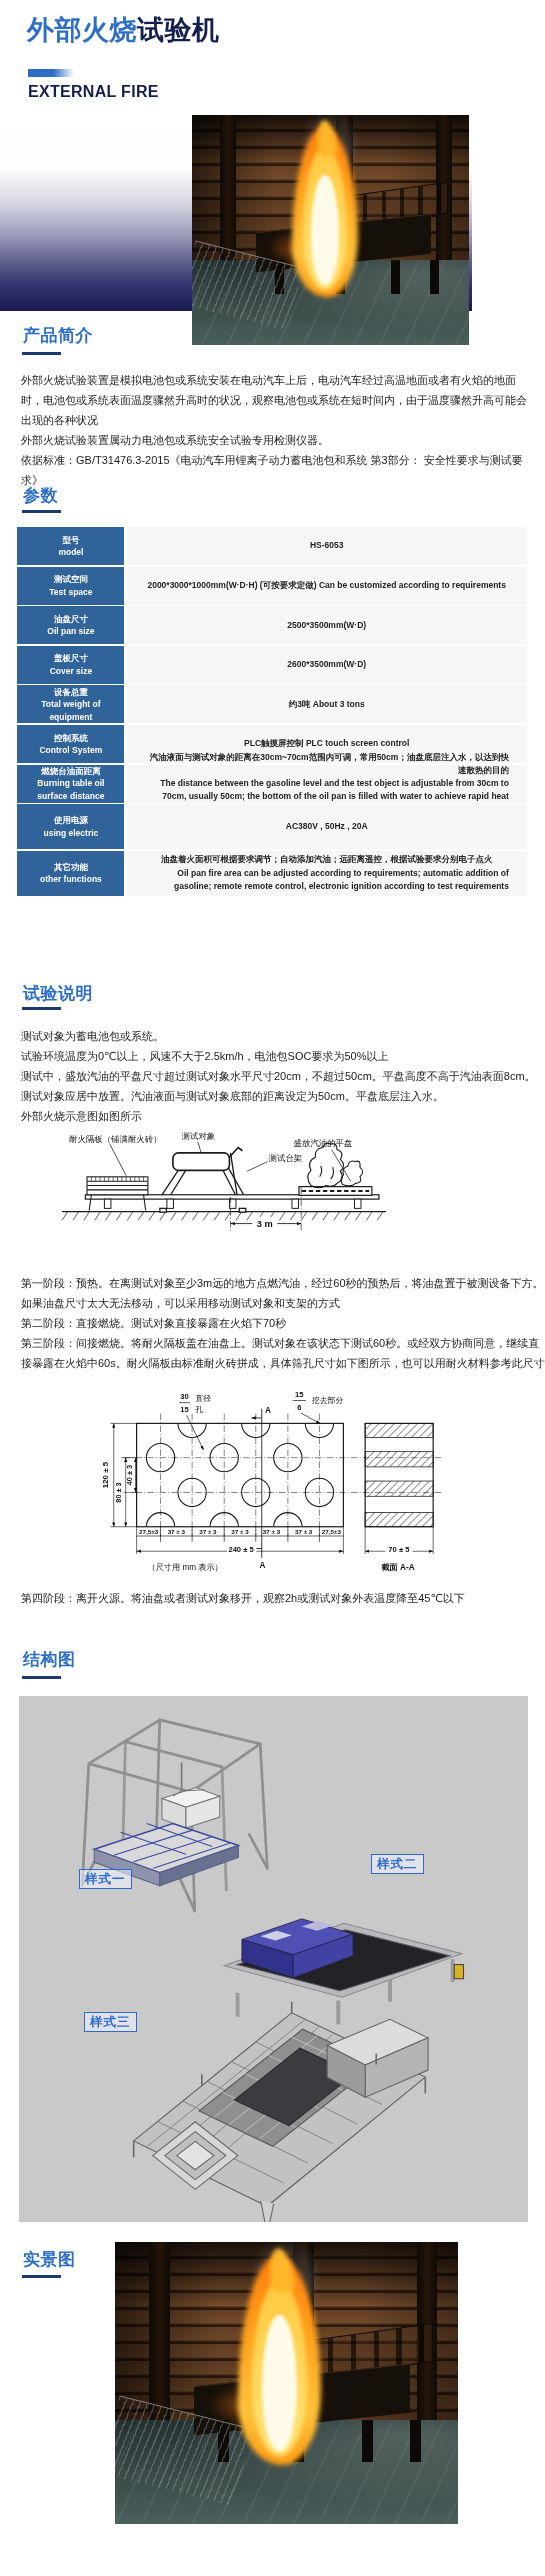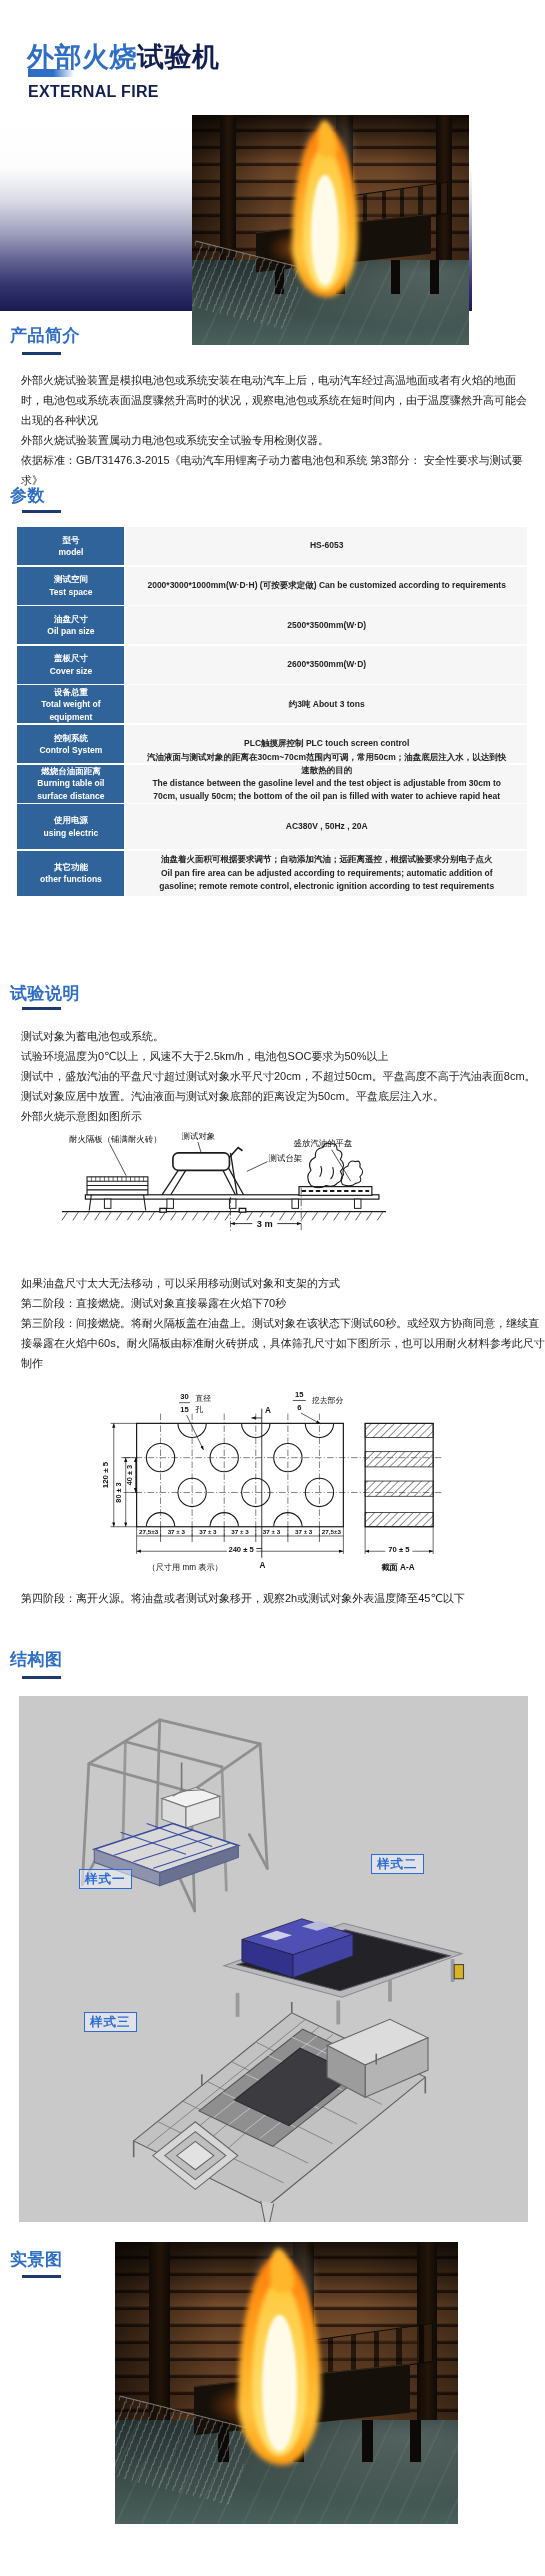--- a/index.html
+++ b/index.html
@@ -1,21 +1,21 @@
 <!DOCTYPE html>
 <html style="font-size:8.7px"><head>
 <meta charset="utf-8">
 <style>
   html,body{margin:0;padding:0;background:#ffffff;}
   #page{position:relative;width:545px;height:2576px;background:#fff;overflow:hidden;
         font-family:"Liberation Sans","DejaVu Sans",sans-serif;color:#1c1c1c;}
   .abs{position:absolute;}
 
   
-  .main-title{position:absolute;left:27px;top:39px;font-size:27px;font-weight:900;letter-spacing:0.5px;white-space:nowrap;}
+  .main-title{position:absolute;left:27px;top:12px;font-size:27px;font-weight:900;letter-spacing:0.5px;white-space:nowrap;}
   .main-title .blue{color:#2e6ec5;}
   .main-title .dark{color:#131f4e;}
   .accent-bar{position:absolute;left:28px;top:69px;width:46px;height:8.2px;
               background:linear-gradient(90deg,#2e6ec5 0%,#2e6ec5 55%,rgba(46,110,197,0) 100%);}
   .subtitle{position:absolute;left:28px;top:83px;font-size:16px;font-weight:900;color:#131f4e;letter-spacing:0.3px;}
 
   
   .banner{position:absolute;left:0;top:113px;width:472px;height:198px;
           background:linear-gradient(180deg,#ffffff 0%,#fdfdfd 28%,#d8d8e4 45%,#a2a2c0 60%,#60608f 75%,#31316c 88%,#1b1b52 100%);}
 
@@ -47,36 +47,36 @@
            background:linear-gradient(180deg,#ff7d0a 0%,#ffa41e 40%,#ffc23a 75%,#ff9d14 100%);
            border-radius:48% 52% 46% 54%/70% 65% 35% 30%;filter:blur(2.7px);}
   .fp-flame-mid{position:absolute;left:40%;top:14%;width:16%;height:62%;
            background:linear-gradient(180deg,#ffc93e,#ffe57a);border-radius:50%/60% 60% 40% 40%;filter:blur(2.2px);}
   .fp-flame-core{position:absolute;left:43%;top:26%;width:10%;height:48%;background:#fffbe8;
            border-radius:50%/55% 55% 45% 45%;filter:blur(1.6px);}
   .fp-flame-tip{position:absolute;left:45%;top:2%;width:7%;height:16%;background:#ffb62a;
            border-radius:50% 50% 50% 50%/80% 80% 20% 20%;filter:blur(2.2px);transform:rotate(-8deg);}
 
   
-  .section-title{position:absolute;left:10px;font-size:17px;font-weight:900;color:#2e6ec5;letter-spacing:0.5px;white-space:nowrap;}
+  .section-title{position:absolute;left:23px;font-size:17px;font-weight:900;color:#2e6ec5;letter-spacing:0.5px;white-space:nowrap;}
   .title-bar{position:absolute;left:22px;width:39px;height:3.3px;background:#1c3a70;}
   .body-text{position:absolute;left:21px;width:507px;font-size:11px;color:#1c1c1c;line-height:20px;}
   .body-text p{margin:0;}
   .body-line{height:20px;white-space:nowrap;}
 
   
   .params-table{position:absolute;left:17.4px;top:527px;width:510px;}
   .param-row{display:flex;height:38px;margin-bottom:1.6px;}
   .param-row:nth-of-type(8),.param-row:nth-of-type(9){height:45px;}
   .param-row:nth-of-type(10){height:51px;}
   .param-label{width:107px;min-width:107px;background:#31639b;color:#fff;margin-right:1.6px;
                display:flex;flex-direction:column;justify-content:center;align-items:center;text-align:center;
                font-weight:bold;font-size:8.5px;line-height:1.45;padding:0 5.5px;box-sizing:border-box;}
   .param-value{flex:1;background:#f6f6f6;display:flex;flex-direction:column;justify-content:center;align-items:center;
-               text-align:center;font-weight:bold;font-size:8.5px;color:#242424;line-height:1.55;padding:0 18.5px;}
+               text-align:right;font-weight:bold;font-size:8.5px;color:#242424;line-height:1.55;padding:0 18.5px;}
 
   
   svg text{font-family:"Liberation Sans","DejaVu Sans",sans-serif;fill:#111;}
 
   
   .cad-box{position:absolute;left:19px;top:1696px;width:509px;height:526px;background:#c9c9c9;overflow:hidden;}
   .style-label{position:absolute;border:1.1px solid #2b6bd3;color:#2b6bd3;font-size:12.5px;font-weight:900;
                padding:0.5px 4.9px;background:rgba(242,246,255,.55);letter-spacing:1.1px;white-space:nowrap;margin-left:12px;}
 </style>
 </head>
@@ -293,25 +293,25 @@
     </g>
     <text x="25" y="24" font-size="15.5">耐火隔板（铺满耐火砖）</text>
     <text x="232" y="18" font-size="15.5">测试对象</text>
     <text x="392" y="58" font-size="15.5">测试台架</text>
     <text x="438" y="32" font-size="15.5">盛放汽油的平盘</text>
     <text x="385" y="180" font-size="17" font-weight="bold" text-anchor="middle">3 m</text>
   </svg>
 
   <div class="body-text" style="top:1273px;">
 
+  <div class="body-line">第一阶段：预热。在离测试对象至少3m远的地方点燃汽油，经过60秒的预热后，将油盘置于被测设备下方。</div>
       <div class="body-line">如果油盘尺寸太大无法移动，可以采用移动测试对象和支架的方式</div>
       <div class="body-line">第二阶段：直接燃烧。测试对象直接暴露在火焰下70秒</div>
       <div class="body-line">第三阶段：间接燃烧。将耐火隔板盖在油盘上。测试对象在该状态下测试60秒。或经双方协商同意，继续直</div>
       <div class="body-line">接暴露在火焰中60s。耐火隔板由标准耐火砖拼成，具体筛孔尺寸如下图所示，也可以用耐火材料参考此尺寸</div>
-      <div class="body-line">制作</div>
     </div>
 
   <svg class="abs" style="left:98px;top:1388px;" width="352" height="185" viewBox="0 0 645 340">
     <defs>
       <marker id="arr2" markerWidth="9" markerHeight="8" refX="8" refY="3" orient="auto-start-reverse" markerUnits="userSpaceOnUse">
           <path d="M0 0L8 3L0 6Z" fill="#111"></path>
         </marker>
       <pattern id="hatch" width="10" height="10" patternTransform="rotate(45)" patternUnits="userSpaceOnUse">
           <line x1="0" y1="0" x2="0" y2="10" stroke="#444" stroke-width="2.2"></line>
         </pattern>

